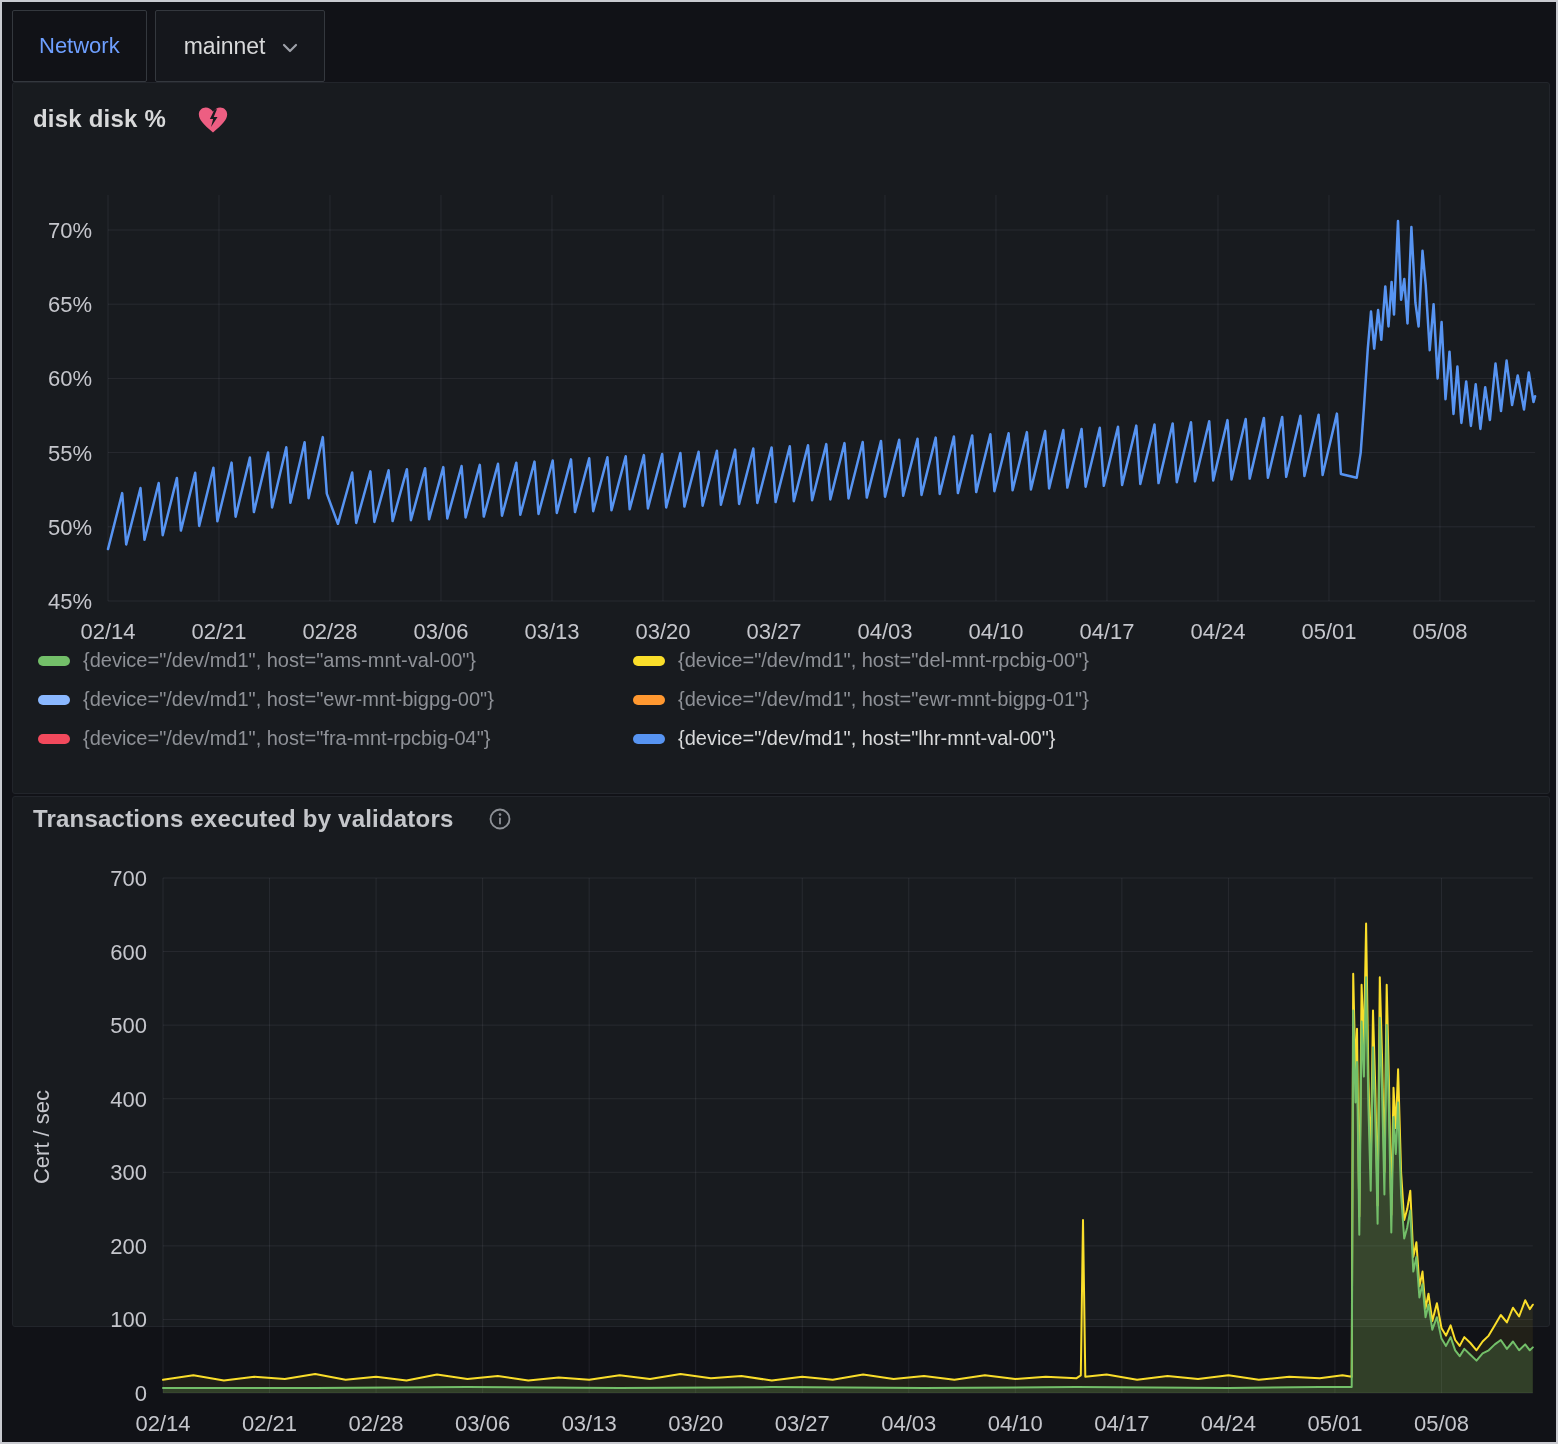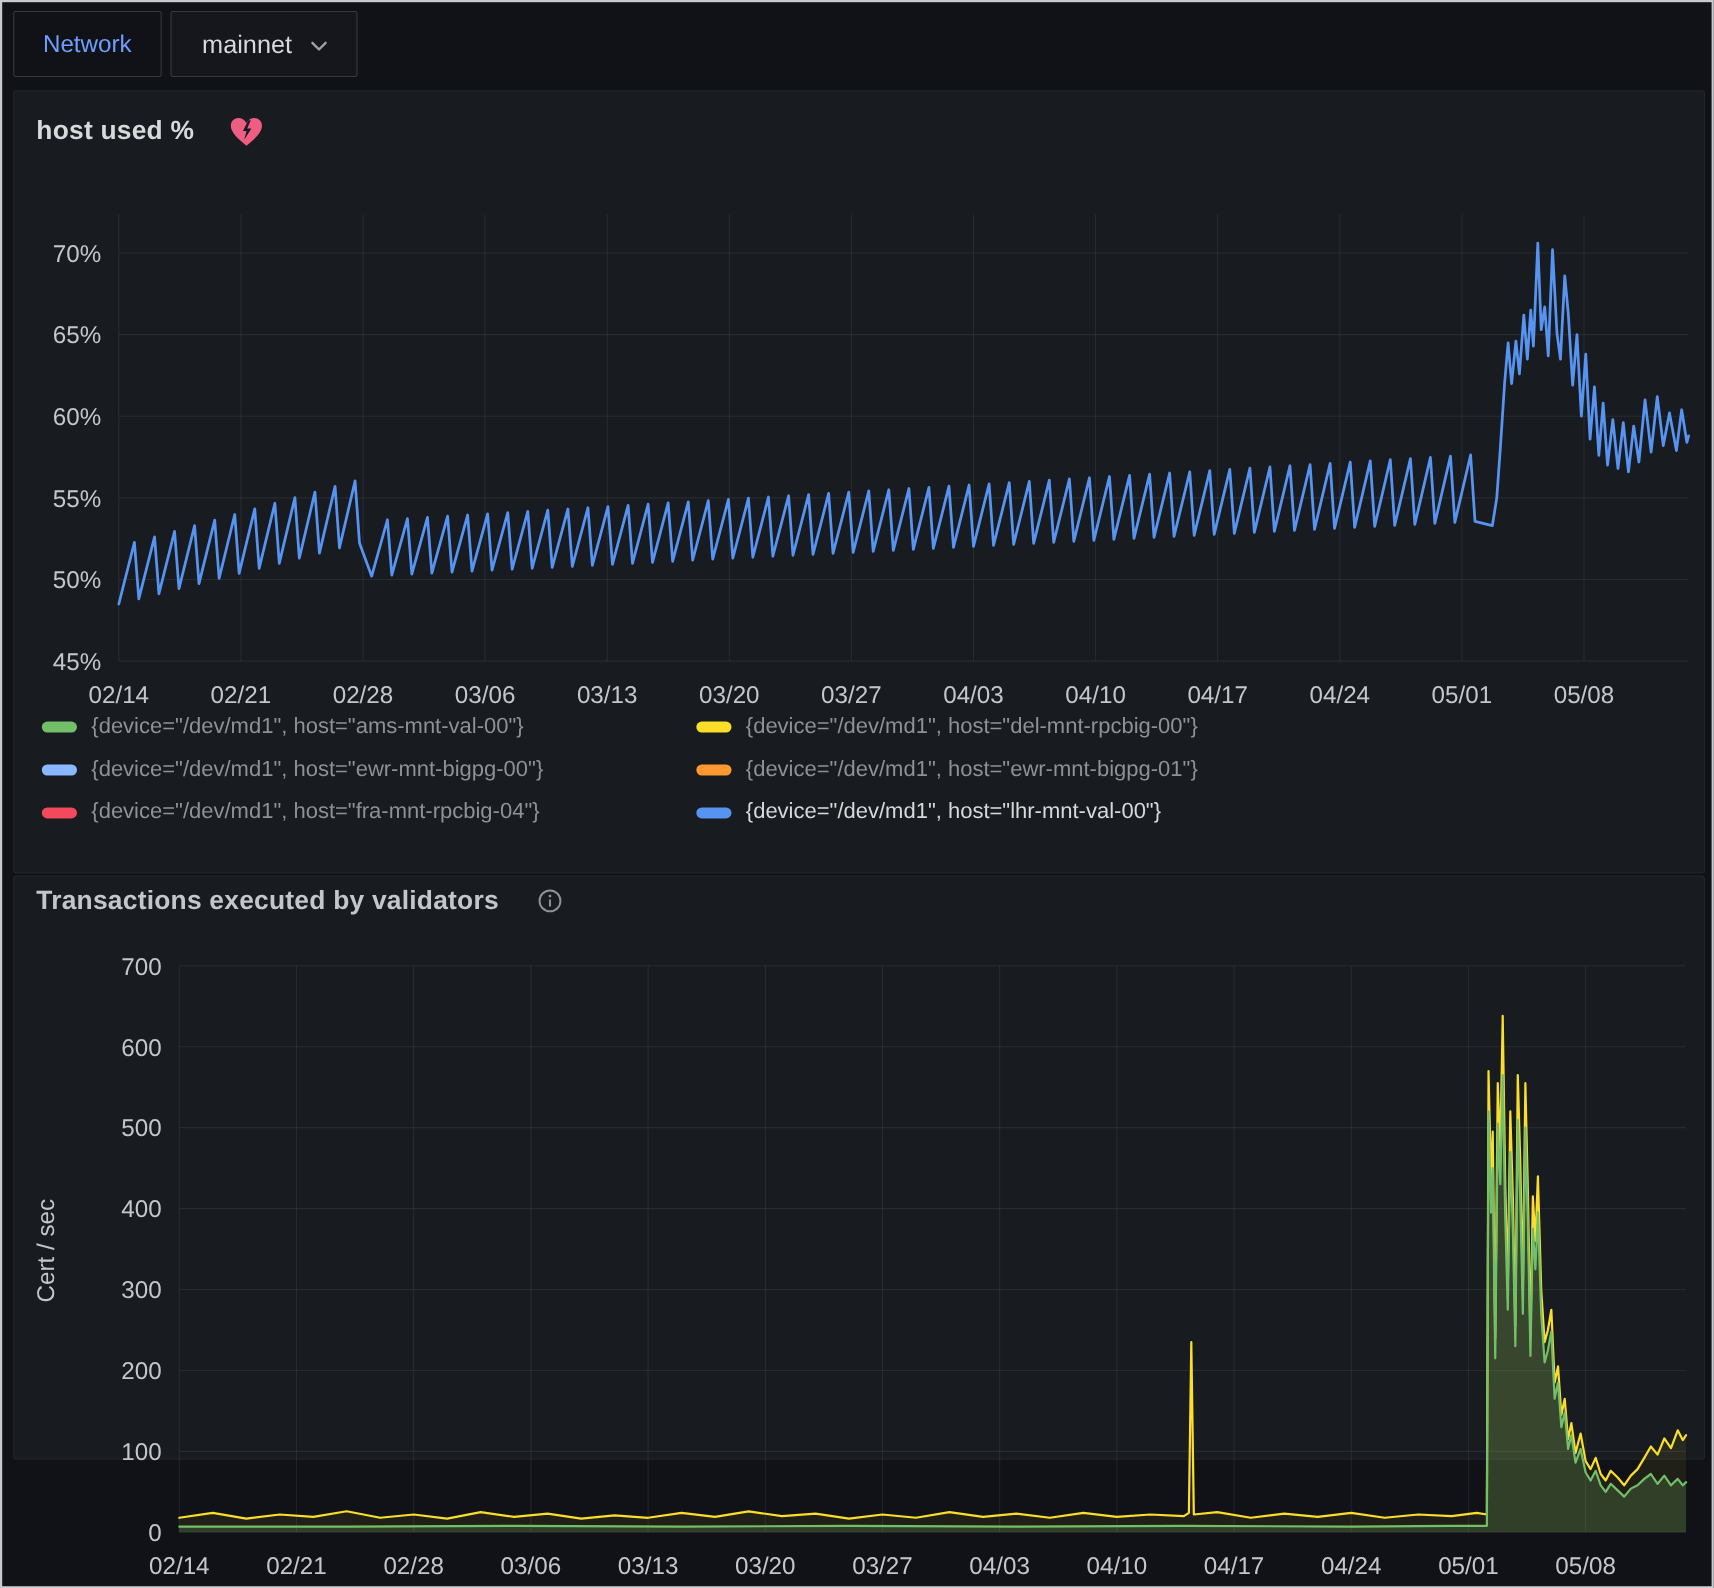--- a/index.html
+++ b/index.html
@@ -6,21 +6,21 @@
   html,body { width: 1558px; height: 1444px; }
   body {
     background: #111217;
     border: 2px solid #c9cad0;
     position: relative;
     font-family: "Liberation Sans", sans-serif;
     overflow: hidden;
   }
   .header-bar { position: absolute; left: 10px; top: 8px; display: flex; gap: 8px; }
   .var-box {
-    height: 60px; border: 1px solid #34383e; border-radius: 2px;
+    height: 72px; border: 1px solid #34383e; border-radius: 2px;
     display: flex; align-items: center; padding: 0 26px; background: #111217;
   }
   .var-label { color: #6e9fff; font-size: 22px; font-weight: 500; }
   .var-value { color: #d8d9da; font-size: 23px; font-weight: 500; background: #15171c; gap: 16px; cursor: pointer; padding-left: 28px; }
   .chev { margin-top: 3px; }
 
   .panel {
     position: absolute; left: 10px; width: 1538px;
     background: #181b1f; border: 1px solid #22252b; border-radius: 3px;
   }
@@ -58,21 +58,21 @@
   <div class="var-box var-value">
     <span>mainnet</span>
     <svg class="chev" width="16" height="10" viewBox="0 0 16 10">
       <polyline points="2,2 8,8 14,2" fill="none" stroke="#9da0a8" stroke-width="2.2" stroke-linecap="round" stroke-linejoin="round"></polyline>
     </svg>
   </div>
 </div>
 
 <div class="panel" id="panel1">
   <div class="panel-title-row">
-    <span class="panel-title">host used %</span>
+    <span class="panel-title">disk disk %</span>
     <svg width="34" height="32" viewBox="0 0 24 22">
       <path d="M12 20.5 C5.2 15 2 11.4 2 7.7 C2 4.8 4.3 2.8 6.9 2.8 C8.9 2.8 10.9 4 12 5.9 C13.1 4 15.1 2.8 17.1 2.8 C19.7 2.8 22 4.8 22 7.7 C22 11.4 18.8 15 12 20.5 Z" fill="#ED5E82"></path>
       <polygon points="13.2,4.2 9.8,11 12.1,11 10.6,16.6 15.2,9.5 12.5,9.5 14.8,4.2" fill="#181b1f"></polygon>
     </svg>
   </div>
   <svg class="chart" id="chart1" width="1538" height="712" viewBox="0 0 1538 712">
       <line x1="95" x2="1522.1299999999999" y1="518" y2="518" class="grid"></line>
       <text x="79" y="526" text-anchor="end" class="tick-text">45%</text>
       <line x1="95" x2="1522.1299999999999" y1="443.8" y2="443.8" class="grid"></line>
       <text x="79" y="451.8" text-anchor="end" class="tick-text">50%</text>

